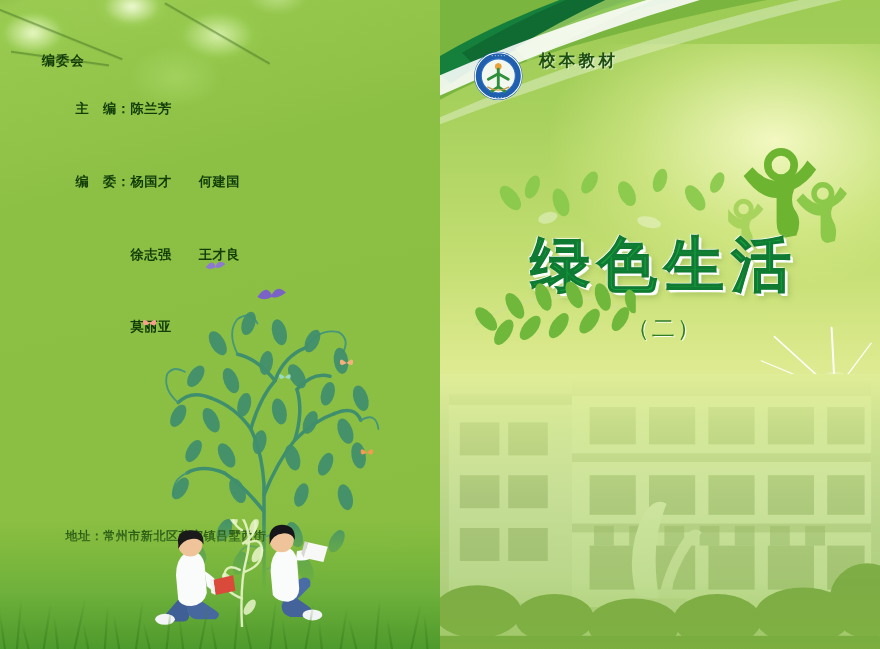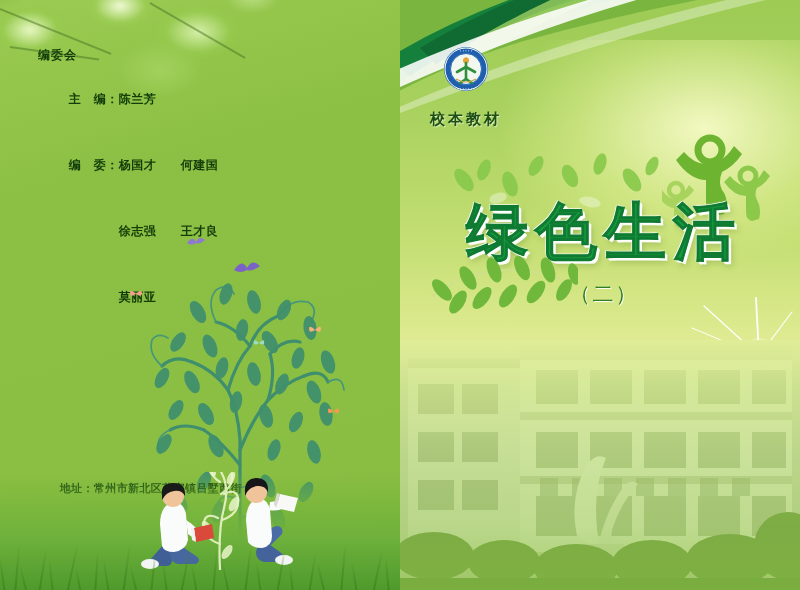--- a/index.html
+++ b/index.html
@@ -70,33 +70,34 @@
     background:linear-gradient(180deg,#9dcb54 0%,#a8d15e 18%,#c3de72 40%,#ddea8f 56%,#e9f0a4 66%,#d8e894 78%,#9ecc55 100%);
   }
   .ribbons{position:absolute;left:-30px;top:-70px;width:520px;height:190px;}
   .glow-top{
     position:absolute;right:-40px;top:40px;width:340px;height:220px;
     background:radial-gradient(ellipse at 60% 40%, rgba(255,255,210,.85) 0%, rgba(245,250,170,.35) 45%, rgba(255,255,200,0) 72%);
   }
   .title-block{position:absolute;left:8px;top:190px;width:392px;text-align:center;}
   .title{
     font-family:Liberation Mono, monospace;
-    font-size:62px;font-weight:bold;letter-spacing:7px;
+    font-size:54px;font-weight:bold;letter-spacing:7px;
     color:#169b3f;
     text-shadow:2px 2px 0 #ffffff, 3px 3px 0 rgba(255,255,255,.9), -1px -1px 0 #ffffff,
                 0 0 3px rgba(255,255,255,.9), 4px 5px 6px rgba(90,130,40,.35);
+    margin-top:15px;
     -webkit-text-stroke:1px #0f7a31;
   }
   .subtitle{
     margin-top:6px;font-family:"Liberation Serif","DejaVu Serif",serif;
     font-size:21px;color:#2f7d24;letter-spacing:2px;
     text-shadow:1px 1px 0 rgba(255,255,255,.85);
   }
 
-  .badge{position:absolute;left:30px;top:46px;display:flex;align-items:center;gap:14px;flex-direction:column;}
+  .badge{position:absolute;left:30px;top:46px;display:flex;align-items:flex-start;gap:14px;}
   .badge-label{
     font-family:"Liberation Serif","DejaVu Serif",serif;
     font-size:15px;font-weight:bold;color:#1d4f12;letter-spacing:3px;
     text-shadow:1px 1px 1px rgba(255,255,255,.6);
   }
 
   .photo{
     position:absolute;left:0;bottom:0;width:400px;height:250px;overflow:hidden;
   }
   .photo-img{position:absolute;inset:0;}

